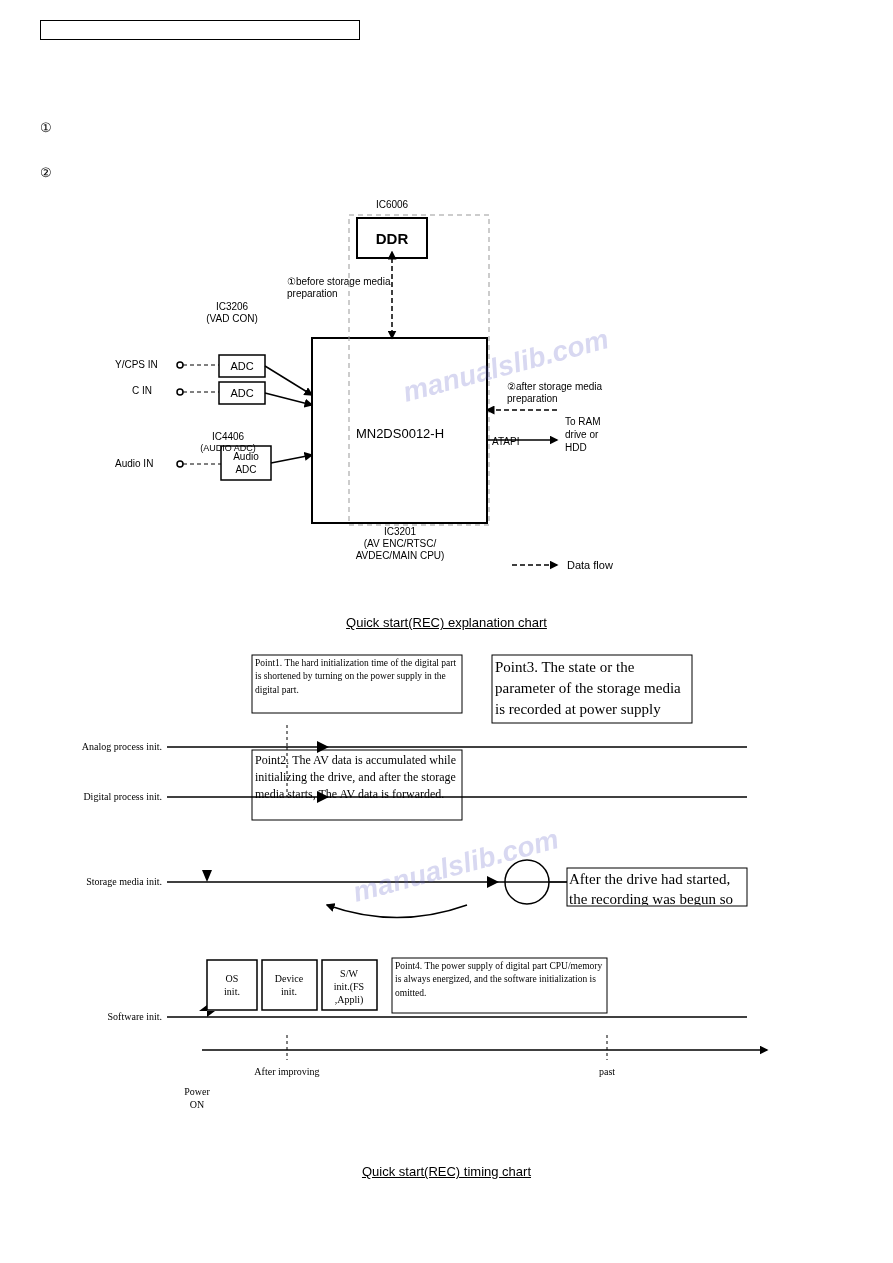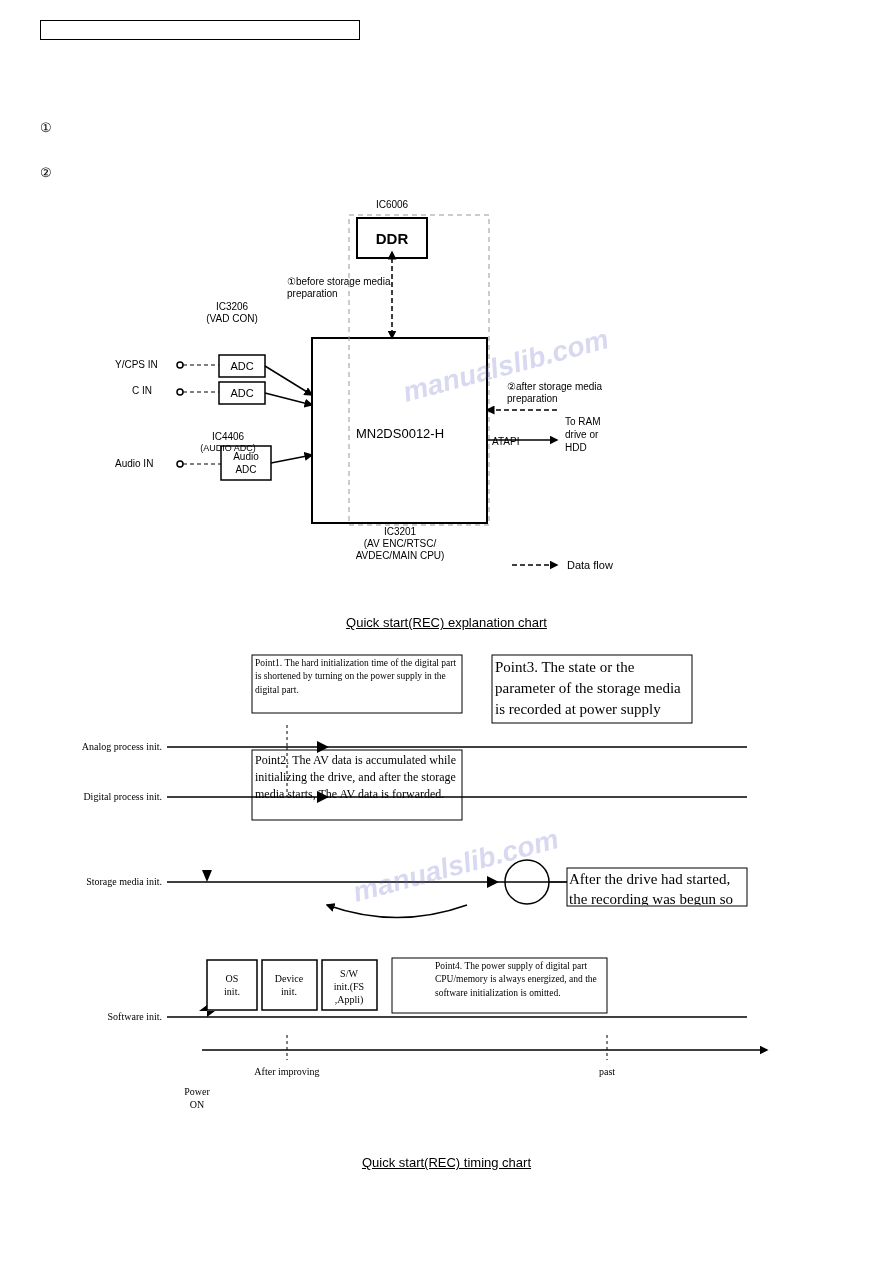--- a/index.html
+++ b/index.html
@@ -218,21 +218,21 @@
     <text x="242" y="332" text-anchor="middle" font-size="10">Device</text>
     <text x="242" y="345" text-anchor="middle" font-size="10">init.</text>
 
     <rect x="275" y="310" width="55" height="50" fill="white" stroke="black" stroke-width="1.5"></rect>
     <text x="302" y="327" text-anchor="middle" font-size="10">S/W</text>
     <text x="302" y="340" text-anchor="middle" font-size="10">init.(FS</text>
     <text x="302" y="353" text-anchor="middle" font-size="10">,Appli)</text>
 
     <rect x="345" y="308" width="215" height="55" fill="white" stroke="black" stroke-width="1"></rect>
     <foreignObject x="348" y="310" width="210" height="53">
-      <div xmlns="http://www.w3.org/1999/xhtml" style="font-size:9.5px; line-height:1.4;margin-left:40px;">Point4. The power supply of digital part CPU/memory is always energized, and the software initialization is omitted.</div>
+      <div xmlns="http://www.w3.org/1999/xhtml" style="font-size:9.5px; line-height:1.4;">Point4. The power supply of digital part CPU/memory is always energized, and the software initialization is omitted.</div>
     </foreignObject>
 
     <line x1="155" y1="400" x2="720" y2="400" stroke="black" stroke-width="1.5" marker-end="url(#arrow2)"></line>
 
     <line x1="240" y1="385" x2="240" y2="410" stroke="black" stroke-width="1" stroke-dasharray="3,3"></line>
     <line x1="560" y1="385" x2="560" y2="410" stroke="black" stroke-width="1" stroke-dasharray="3,3"></line>
 
     <text x="240" y="425" text-anchor="middle" font-size="10">After improving</text>
 
     <text x="560" y="425" text-anchor="middle" font-size="10">past</text>
@@ -244,13 +244,13 @@
     <line x1="240" y1="97" x2="240" y2="147" stroke="black" stroke-width="1" stroke-dasharray="3,3"></line>
 
     <defs>
       <marker id="arrow2" markerWidth="6" markerHeight="6" refX="5" refY="3" orient="auto">
         <path d="M0,0 L0,6 L6,3 z" fill="black"></path>
       </marker>
     </defs>
   </svg>
 </div>
 
-<div class="chart-title" style="margin-top: 5px;">Quick start(REC) timing chart</div>
+<div class="chart-title" style="margin-top: 14px;">Quick start(REC) timing chart</div>
 
 </body></html>

